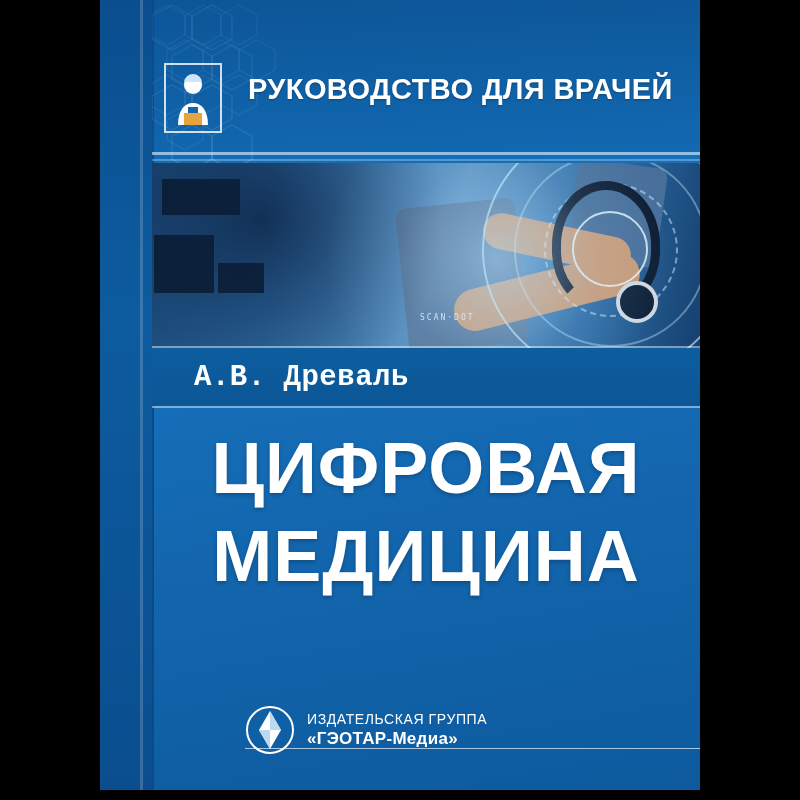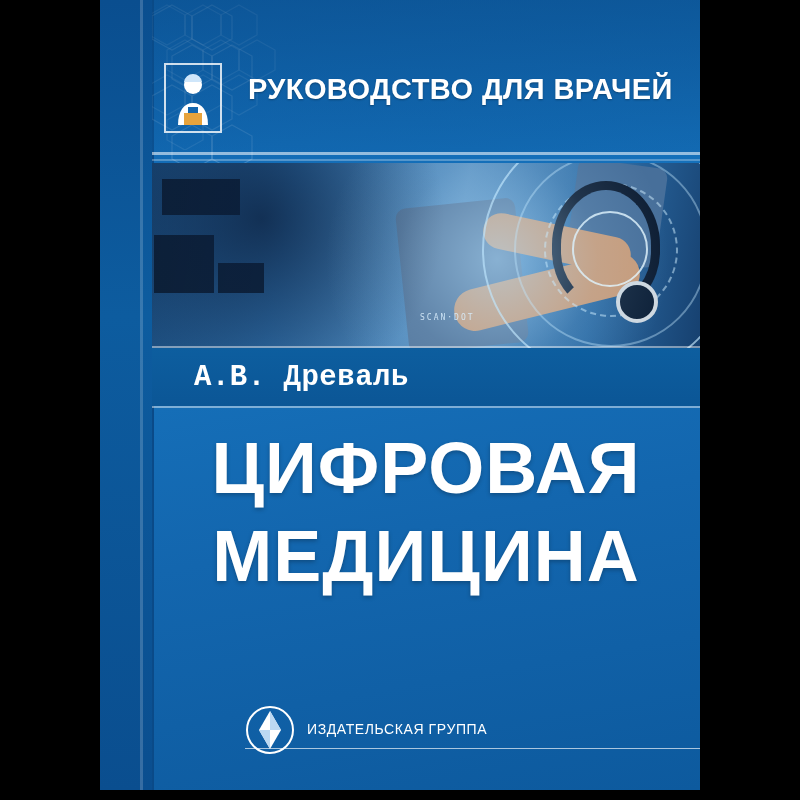--- a/index.html
+++ b/index.html
@@ -382,18 +382,19 @@
 
     <div class="publisher">
       <svg class="pub-logo" viewBox="0 0 50 50">
         <circle cx="25" cy="25" r="23" fill="none" stroke="#ffffff" stroke-width="2"></circle>
         <path d="M25 6 L36 25 L25 44 L14 25 Z" fill="#ffffff"></path>
         <path d="M25 6 L36 25 L25 25 Z" fill="#bcd9f2"></path>
         <path d="M25 44 L14 25 L25 25 Z" fill="#bcd9f2"></path>
       </svg>
       <div class="pub-text">
         <div class="pub-line1">ИЗДАТЕЛЬСКАЯ ГРУППА</div>
+        <div class="pub-line2">«ГЭОТАР-Медиа»</div>
       </div>
     </div>
     <div class="pub-underline"></div>
 
   </div>
 </div>
 
 </body></html>

